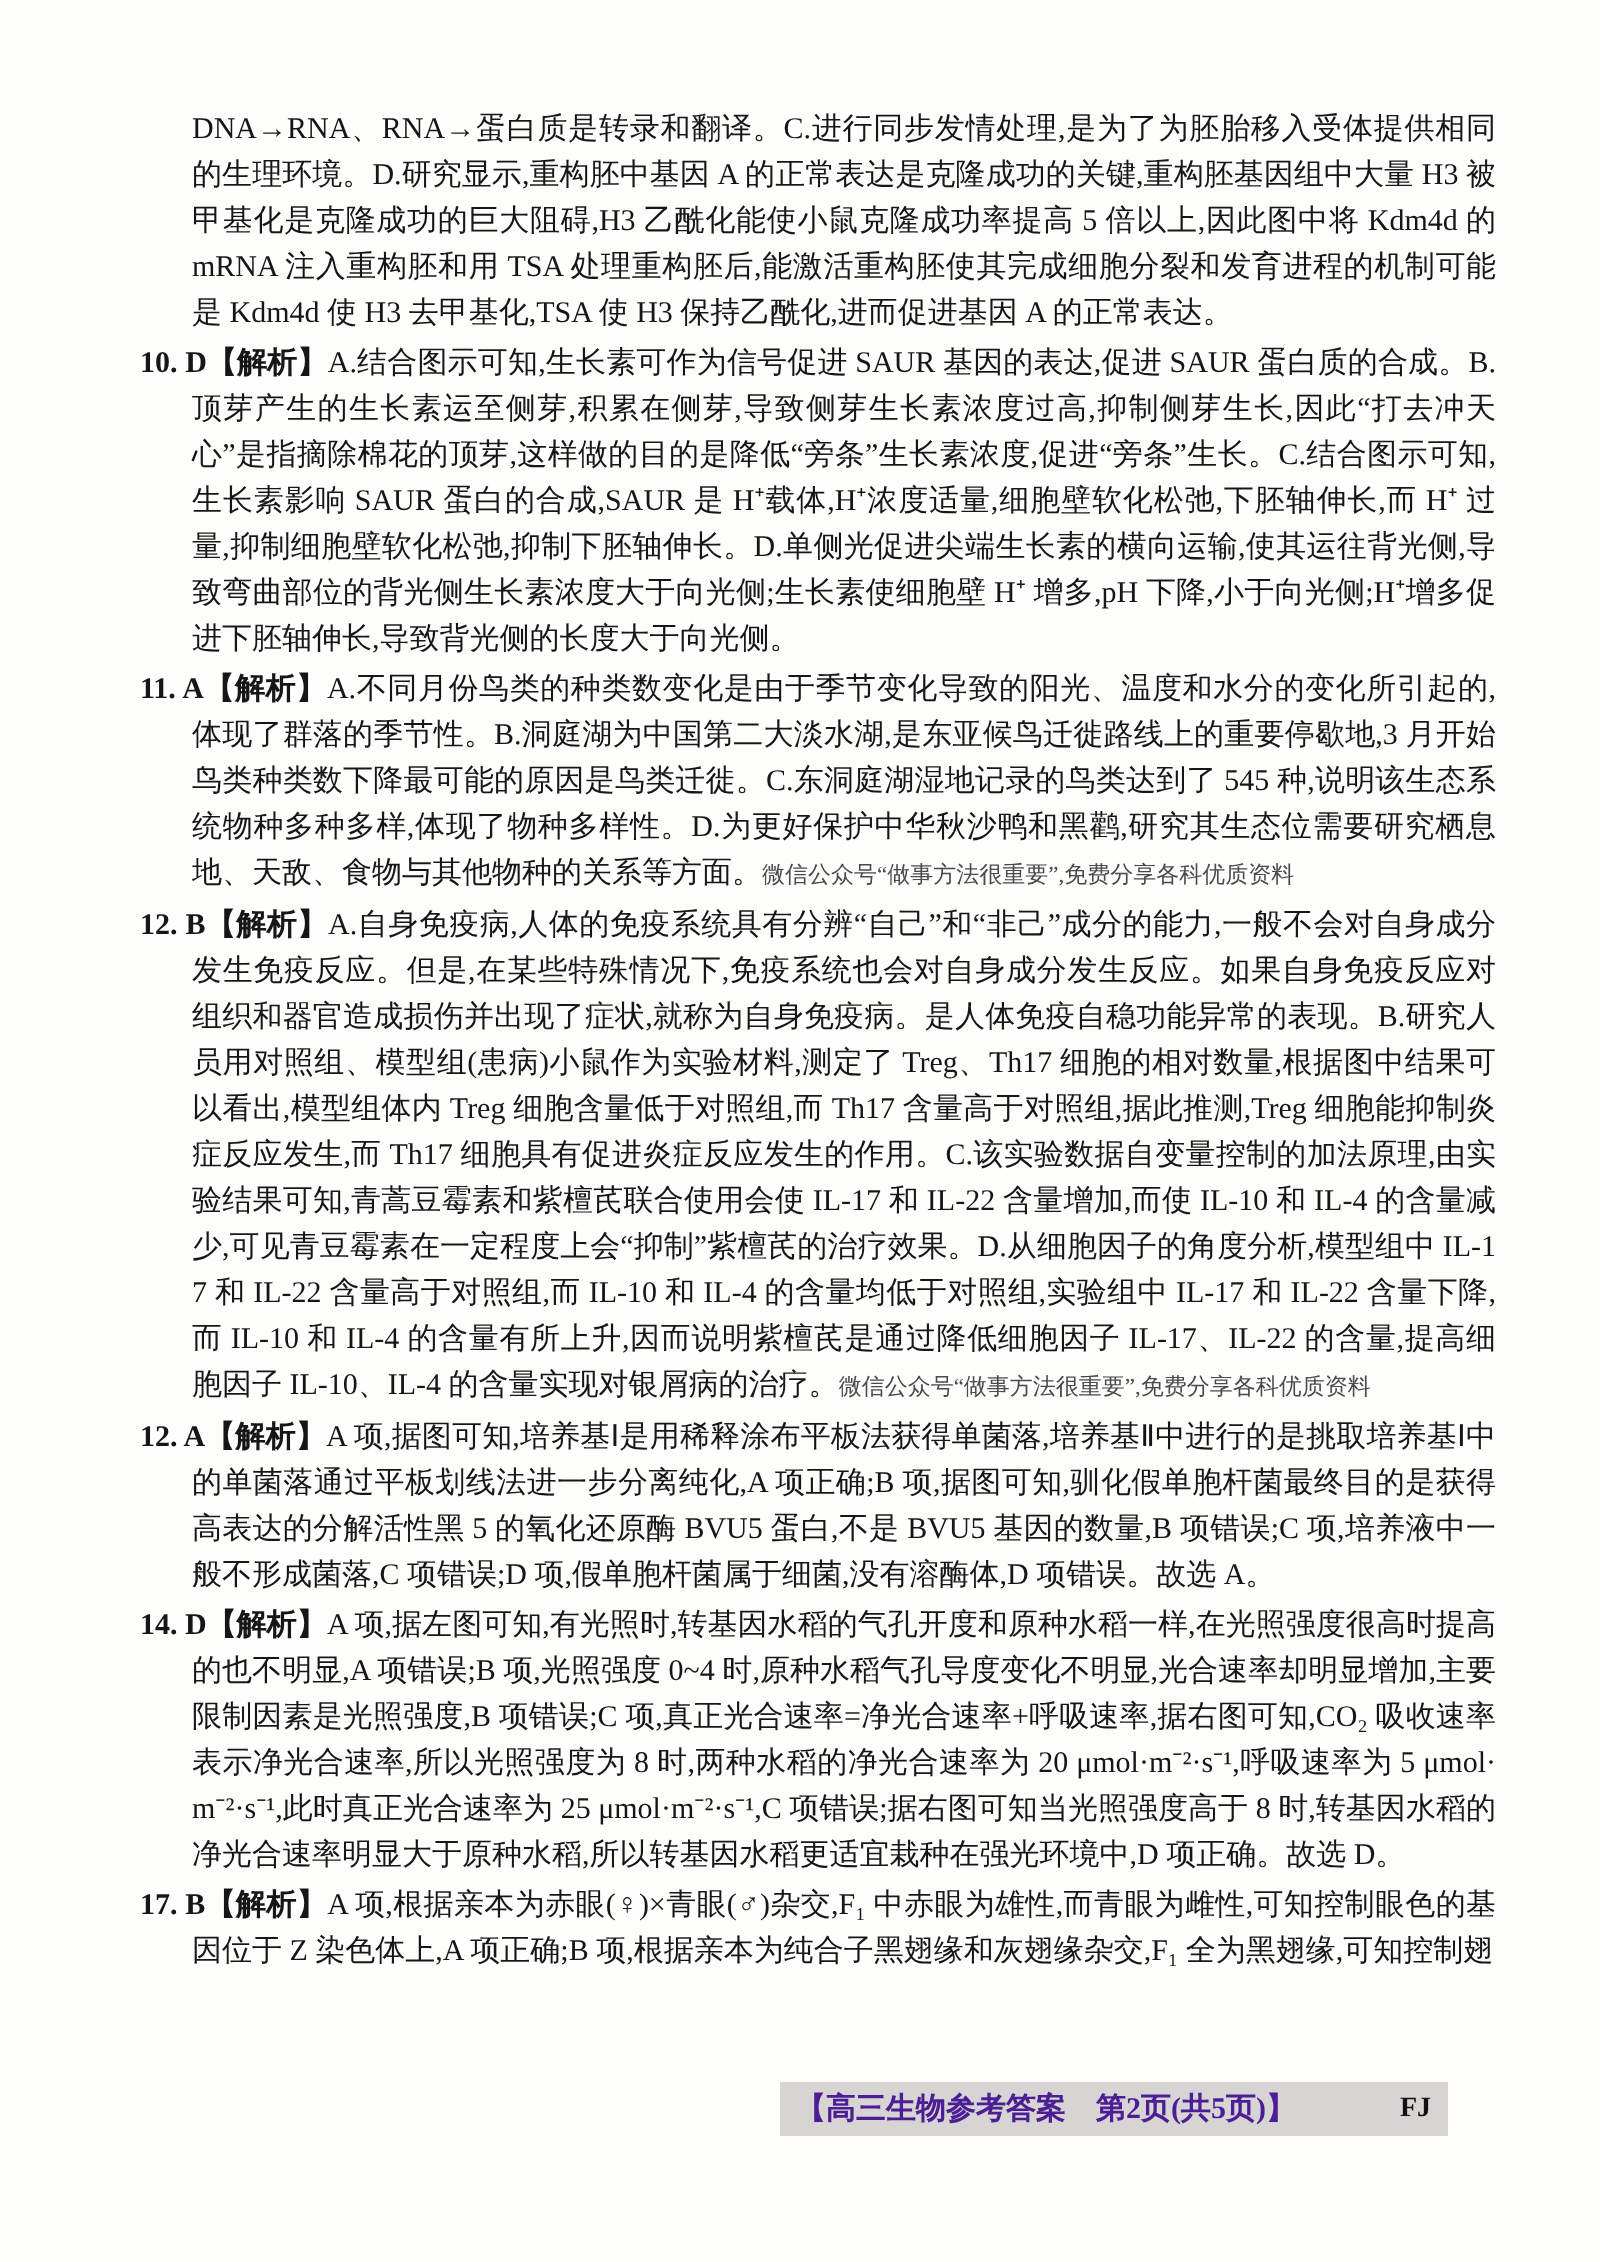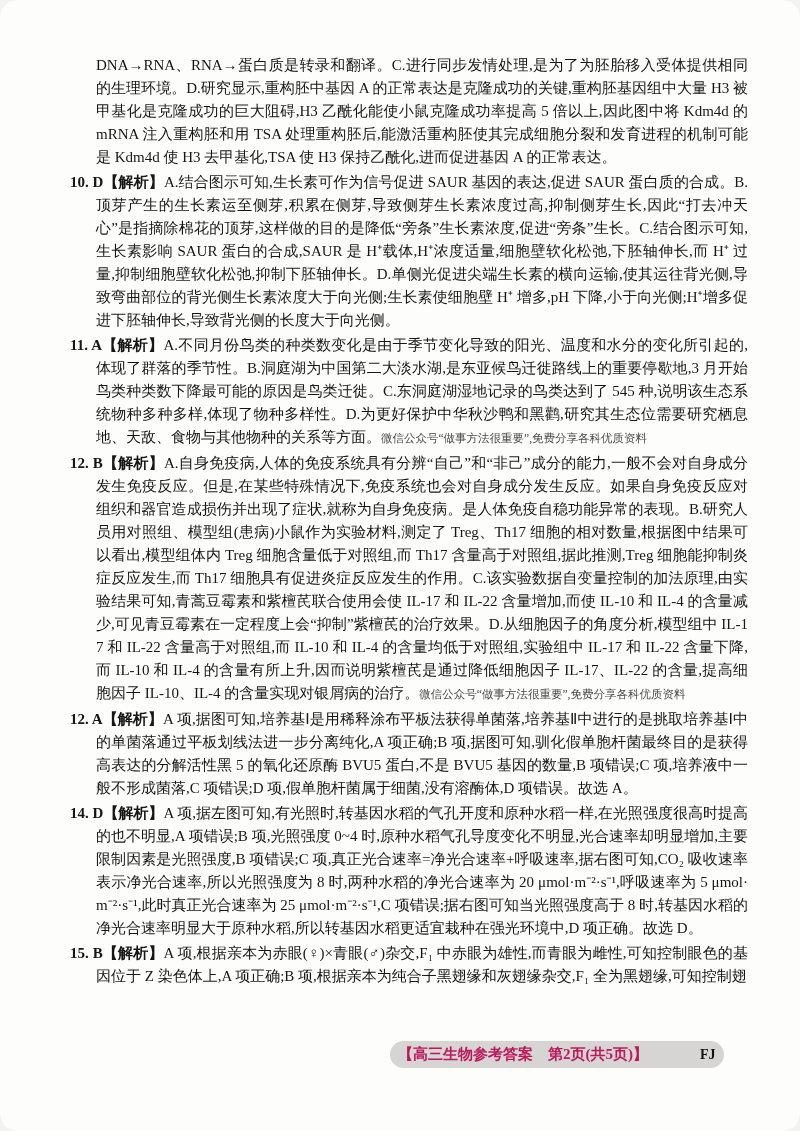--- a/index.html
+++ b/index.html
@@ -1,15 +1,15 @@
 <!DOCTYPE html>
 <html><head>
 <meta charset="utf-8">
 <style>
-  * { margin:0; padding:0; box-sizing:border-box;border-radius:17px; }
+  * { margin:0; padding:0; box-sizing:border-box; }
   html,body { width:800px; height:1131px; }
   body {
     background:#f4f3f1;
     font-family:"Liberation Serif","DejaVu Serif",serif;
     color:#161616;
     position:relative;
     overflow:hidden;
   }
   .page {
     position:absolute; inset:0;
@@ -40,21 +40,21 @@
     height:27px;
     background:#d6d5d3;
     display:flex;
     align-items:center;
     padding:0 8px;
     white-space:nowrap;
   }
   .footer-center {
     font-size:15px;
     font-weight:bold;
-    color:#be185d;
+    color:#4c1d95;
   }
   .footer-right {
     font-size:14px;
     font-weight:bold;
     color:#111;
     margin-left:52px;
   }
 </style>
 </head>
 <body>
@@ -67,21 +67,21 @@
     <p class="para item"><span class="num">10. D</span><span class="tag">【解析】</span><span>A.结合图示可知,生长素可作为信号促进 SAUR 基因的表达,促进 SAUR 蛋白质的合成。B.顶芽产生的生长素运至侧芽,积累在侧芽,导致侧芽生长素浓度过高,抑制侧芽生长,因此“打去冲天心”是指摘除棉花的顶芽,这样做的目的是降低“旁条”生长素浓度,促进“旁条”生长。C.结合图示可知,生长素影响 SAUR 蛋白的合成,SAUR 是 H⁺载体,H⁺浓度适量,细胞壁软化松弛,下胚轴伸长,而 H⁺ 过量,抑制细胞壁软化松弛,抑制下胚轴伸长。D.单侧光促进尖端生长素的横向运输,使其运往背光侧,导致弯曲部位的背光侧生长素浓度大于向光侧;生长素使细胞壁 H⁺ 增多,pH 下降,小于向光侧;H⁺增多促进下胚轴伸长,导致背光侧的长度大于向光侧。</span></p>
 
     <p class="para item"><span class="num">11. A</span><span class="tag">【解析】</span><span>A.不同月份鸟类的种类数变化是由于季节变化导致的阳光、温度和水分的变化所引起的,体现了群落的季节性。B.洞庭湖为中国第二大淡水湖,是东亚候鸟迁徙路线上的重要停歇地,3 月开始鸟类种类数下降最可能的原因是鸟类迁徙。C.东洞庭湖湿地记录的鸟类达到了 545 种,说明该生态系统物种多种多样,体现了物种多样性。D.为更好保护中华秋沙鸭和黑鹳,研究其生态位需要研究栖息地、天敌、食物与其他物种的关系等方面。</span><span class="note">微信公众号“做事方法很重要”,免费分享各科优质资料</span></p>
 
     <p class="para item"><span class="num">12. B</span><span class="tag">【解析】</span><span>A.自身免疫病,人体的免疫系统具有分辨“自己”和“非己”成分的能力,一般不会对自身成分发生免疫反应。但是,在某些特殊情况下,免疫系统也会对自身成分发生反应。如果自身免疫反应对组织和器官造成损伤并出现了症状,就称为自身免疫病。是人体免疫自稳功能异常的表现。B.研究人员用对照组、模型组(患病)小鼠作为实验材料,测定了 Treg、Th17 细胞的相对数量,根据图中结果可以看出,模型组体内 Treg 细胞含量低于对照组,而 Th17 含量高于对照组,据此推测,Treg 细胞能抑制炎症反应发生,而 Th17 细胞具有促进炎症反应发生的作用。C.该实验数据自变量控制的加法原理,由实验结果可知,青蒿豆霉素和紫檀芪联合使用会使 IL-17 和 IL-22 含量增加,而使 IL-10 和 IL-4 的含量减少,可见青豆霉素在一定程度上会“抑制”紫檀芪的治疗效果。D.从细胞因子的角度分析,模型组中 IL-17 和 IL-22 含量高于对照组,而 IL-10 和 IL-4 的含量均低于对照组,实验组中 IL-17 和 IL-22 含量下降,而 IL-10 和 IL-4 的含量有所上升,因而说明紫檀芪是通过降低细胞因子 IL-17、IL-22 的含量,提高细胞因子 IL-10、IL-4 的含量实现对银屑病的治疗。</span><span class="note">微信公众号“做事方法很重要”,免费分享各科优质资料</span></p>
 
     <p class="para item"><span class="num">12. A</span><span class="tag">【解析】</span><span>A 项,据图可知,培养基Ⅰ是用稀释涂布平板法获得单菌落,培养基Ⅱ中进行的是挑取培养基Ⅰ中的单菌落通过平板划线法进一步分离纯化,A 项正确;B 项,据图可知,驯化假单胞杆菌最终目的是获得高表达的分解活性黑 5 的氧化还原酶 BVU5 蛋白,不是 BVU5 基因的数量,B 项错误;C 项,培养液中一般不形成菌落,C 项错误;D 项,假单胞杆菌属于细菌,没有溶酶体,D 项错误。故选 A。</span></p>
 
     <p class="para item"><span class="num">14. D</span><span class="tag">【解析】</span><span>A 项,据左图可知,有光照时,转基因水稻的气孔开度和原种水稻一样,在光照强度很高时提高的也不明显,A 项错误;B 项,光照强度 0~4 时,原种水稻气孔导度变化不明显,光合速率却明显增加,主要限制因素是光照强度,B 项错误;C 项,真正光合速率=净光合速率+呼吸速率,据右图可知,CO₂ 吸收速率表示净光合速率,所以光照强度为 8 时,两种水稻的净光合速率为 20 μmol·m⁻²·s⁻¹,呼吸速率为 5 μmol·m⁻²·s⁻¹,此时真正光合速率为 25 μmol·m⁻²·s⁻¹,C 项错误;据右图可知当光照强度高于 8 时,转基因水稻的净光合速率明显大于原种水稻,所以转基因水稻更适宜栽种在强光环境中,D 项正确。故选 D。</span></p>
 
-    <p class="para item"><span class="num">15. B</span><span class="tag">【解析】</span><span>A 项,根据亲本为赤眼(♀)×青眼(♂)杂交,F₁ 中赤眼为雄性,而青眼为雌性,可知控制眼色的基因位于 Z 染色体上,A 项正确;B 项,根据亲本为纯合子黑翅缘和灰翅缘杂交,F₁ 全为黑翅缘,可知控制翅</span></p>
+    <p class="para item"><span class="num">17. B</span><span class="tag">【解析】</span><span>A 项,根据亲本为赤眼(♀)×青眼(♂)杂交,F₁ 中赤眼为雄性,而青眼为雌性,可知控制眼色的基因位于 Z 染色体上,A 项正确;B 项,根据亲本为纯合子黑翅缘和灰翅缘杂交,F₁ 全为黑翅缘,可知控制翅</span></p>
 
   </main>
 
   <footer class="footer-bar">
     <span class="footer-center">【高三生物参考答案　第2页(共5页)】</span>
     <span class="footer-right">FJ</span>
   </footer>
 </div>
 
 </body></html>

